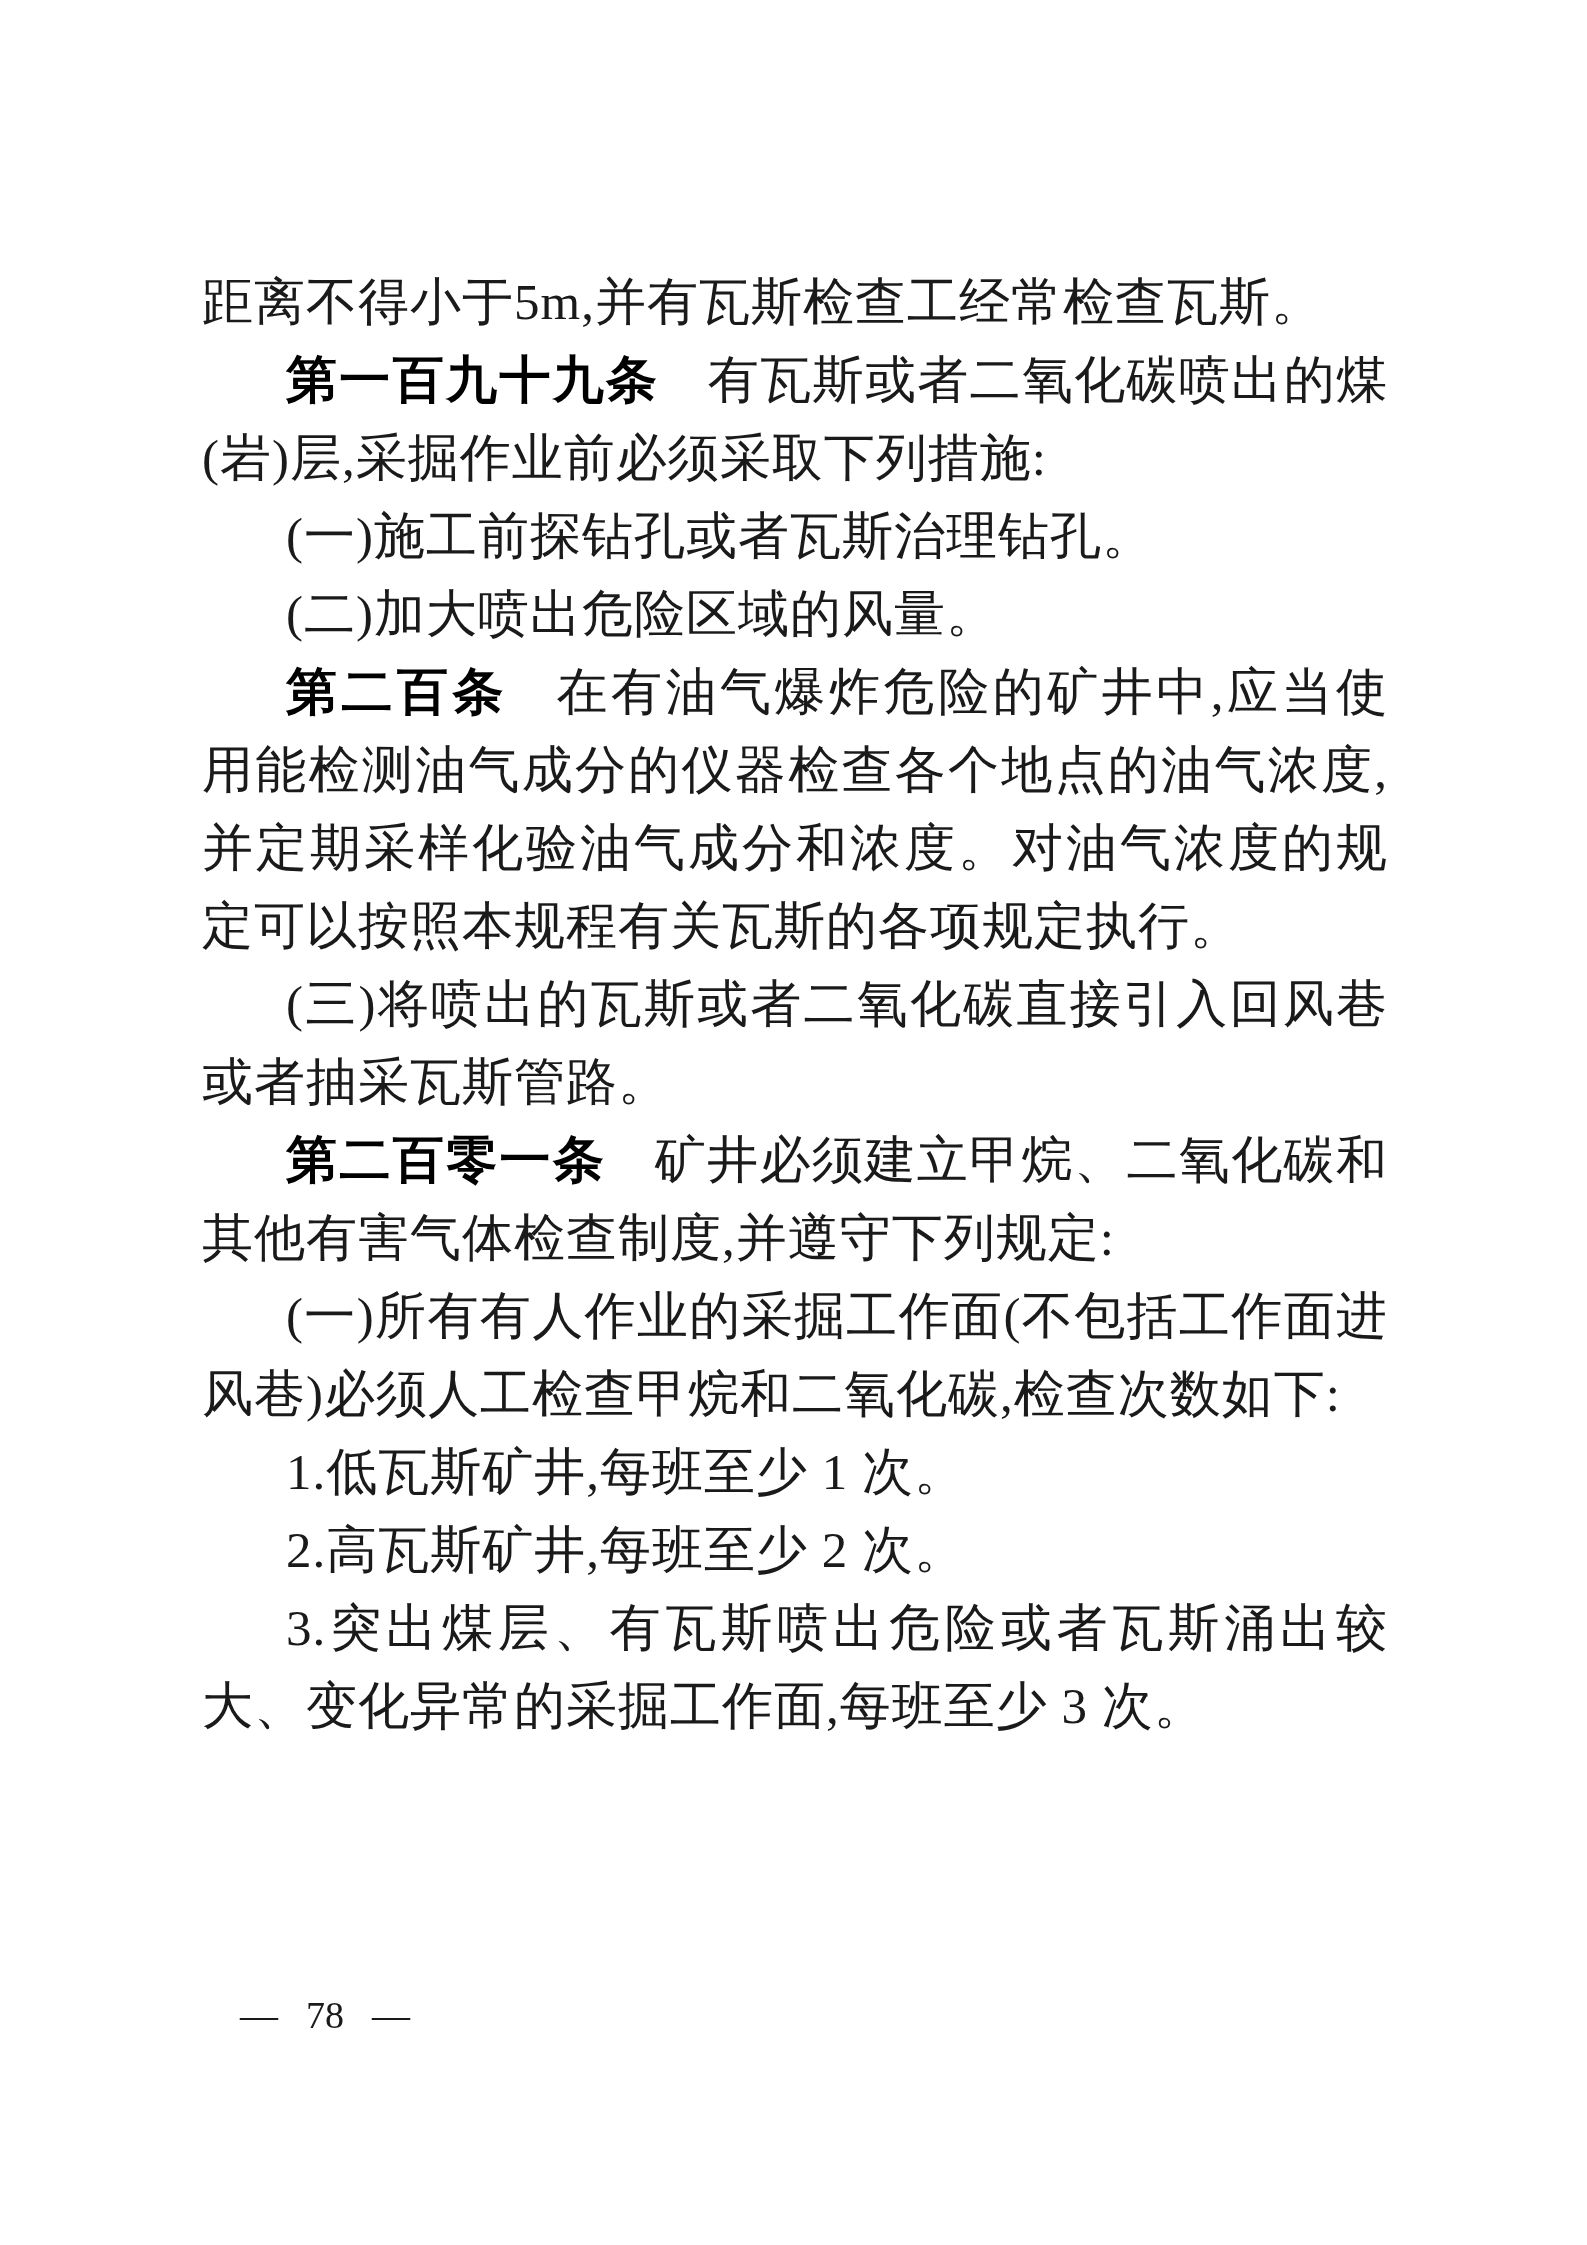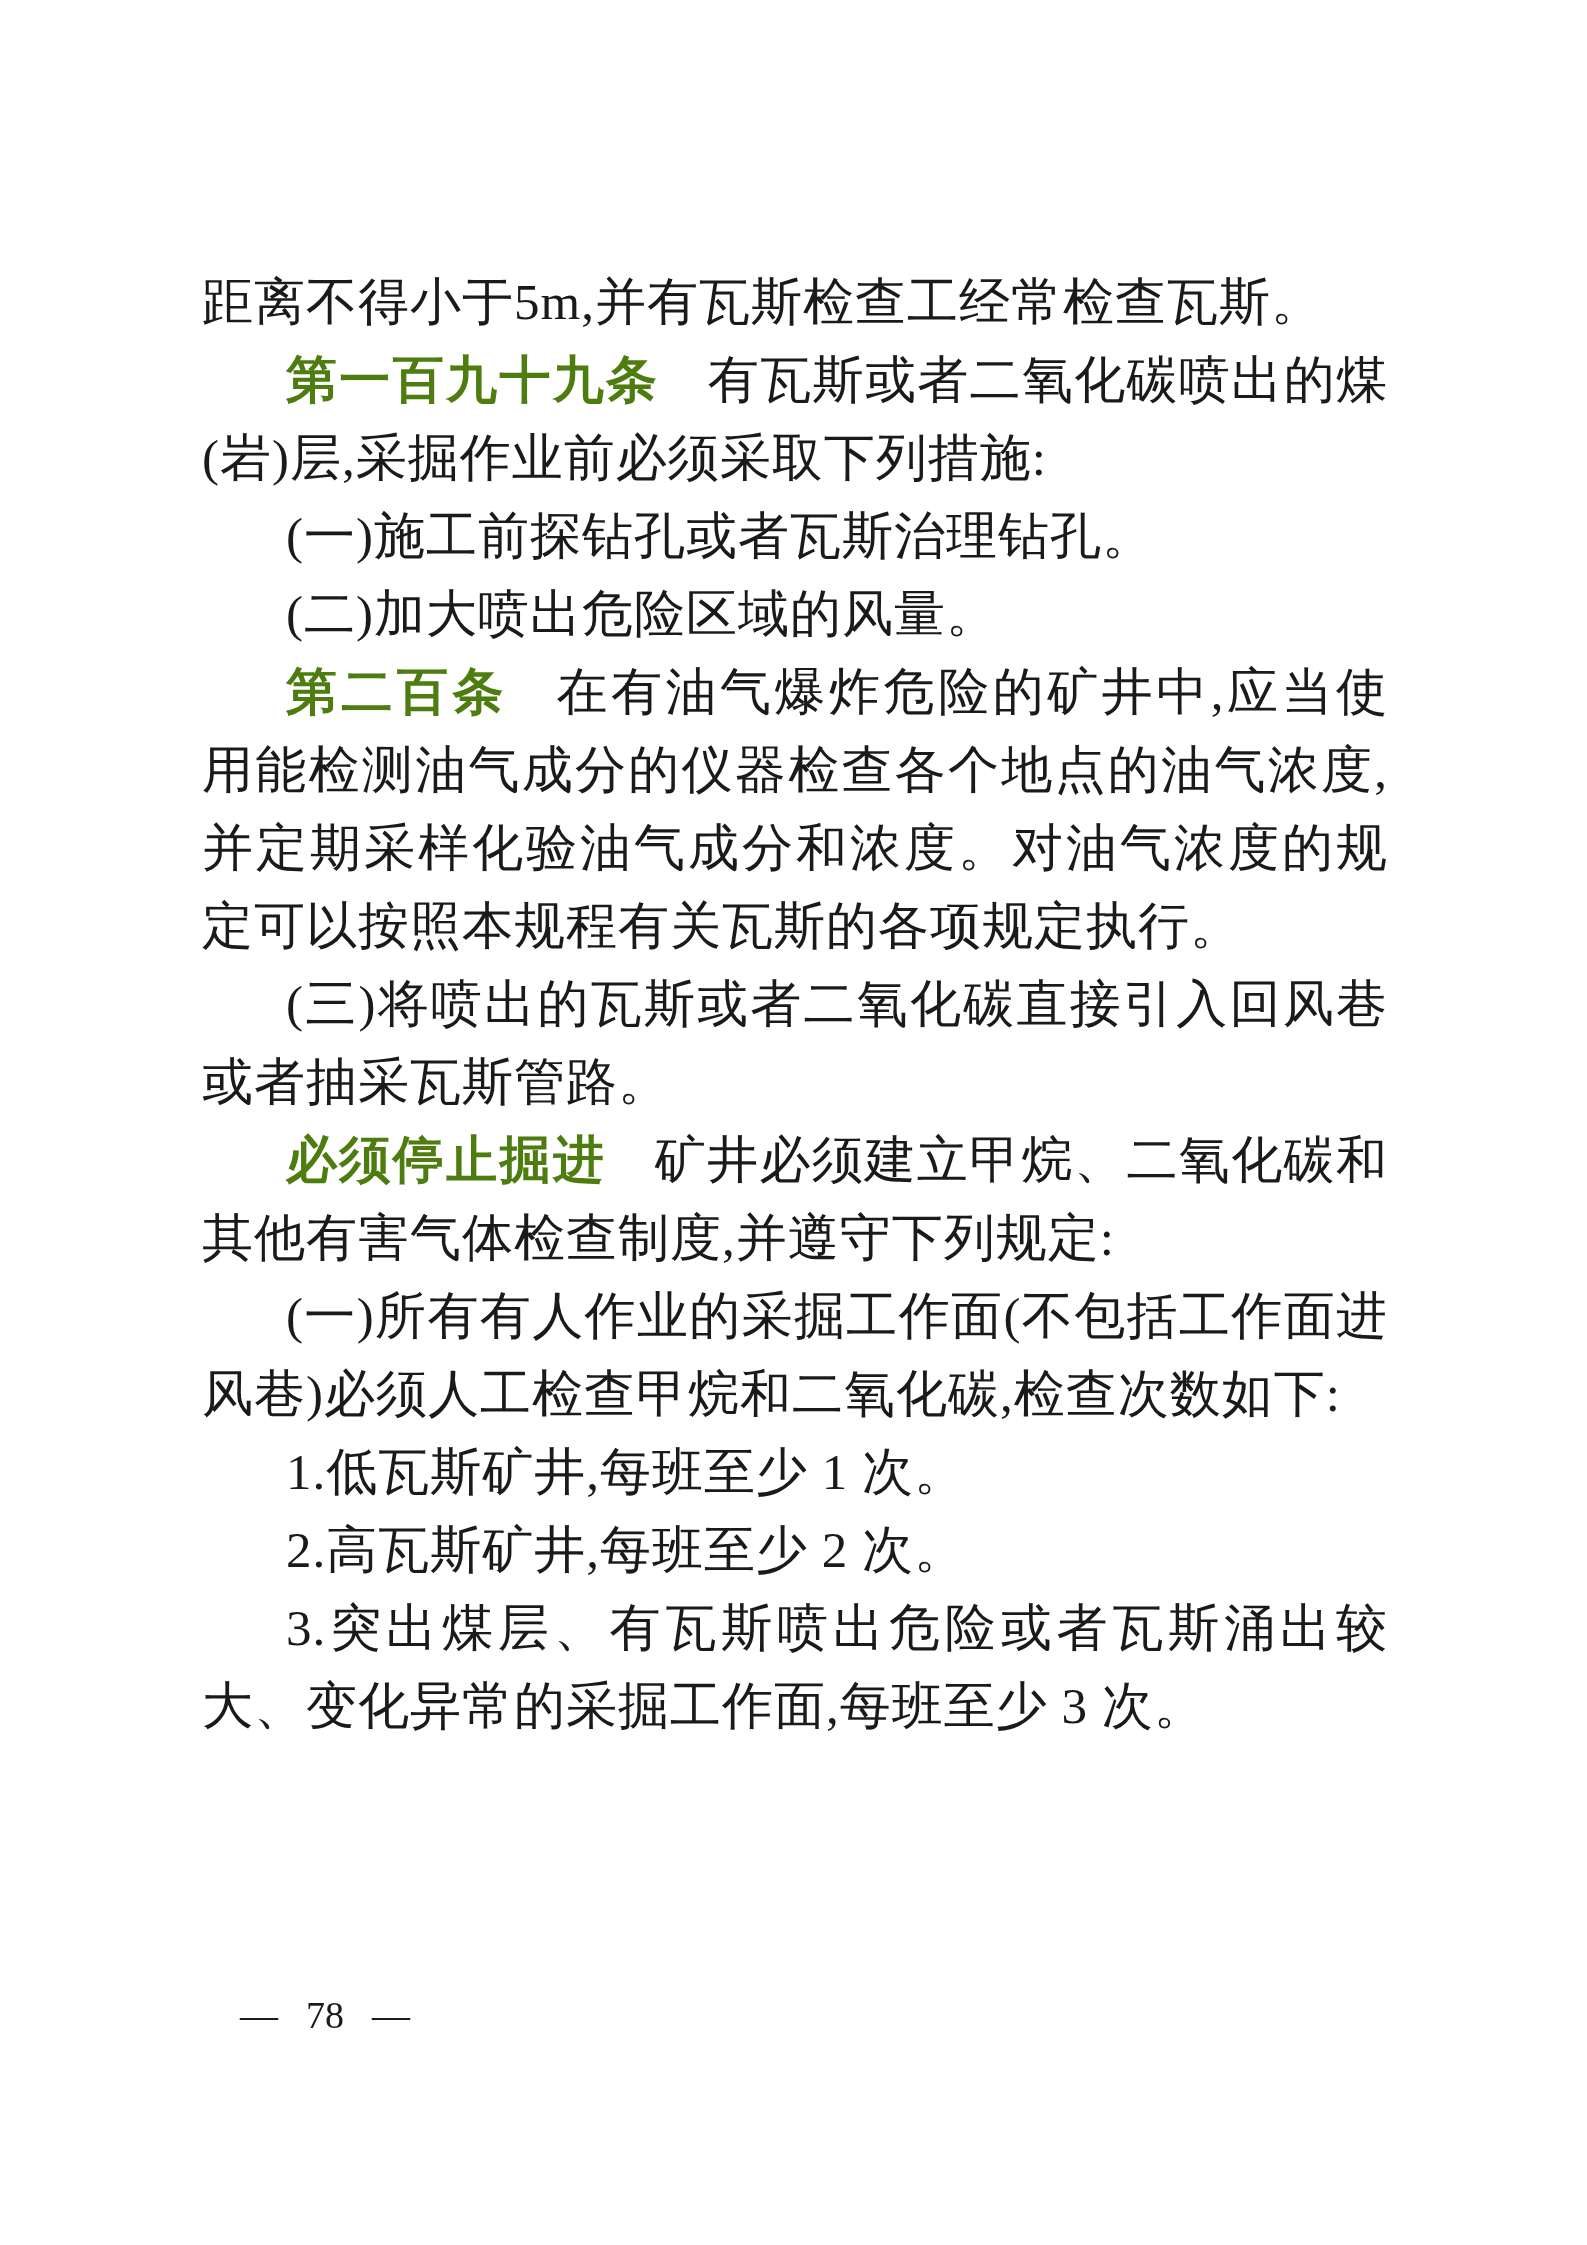--- a/index.html
+++ b/index.html
@@ -31,21 +31,21 @@
     text-align: justify;
   }
   p.para.indent {
     text-indent: 84px;
   }
   strong.article-heading {
     font-family: "Liberation Sans", "DejaVu Sans", sans-serif;
     font-weight: 700;
     letter-spacing: 2px;
     margin-right: 0.95em;
-    color: #4d7c0f;
+    color: #000000;
   }
   .footer {
     position: absolute;
     left: 240px;
     top: 1985px;
     display: flex;
     align-items: center;
     gap: 28px;
     font-family: "Liberation Serif", "DejaVu Serif", serif;
     font-size: 38px;
@@ -57,21 +57,21 @@
 <body>
 
 <div class="page">
   <div class="content">
       <p class="para">距离不得小于5m,并有瓦斯检查工经常检查瓦斯。</p>
       <p class="para indent"><strong class="article-heading">第一百九十九条</strong>有瓦斯或者二氧化碳喷出的煤(岩)层,采掘作业前必须采取下列措施:</p>
       <p class="para indent">(一)施工前探钻孔或者瓦斯治理钻孔。</p>
       <p class="para indent">(二)加大喷出危险区域的风量。</p>
       <p class="para indent"><strong class="article-heading">第二百条</strong>在有油气爆炸危险的矿井中,应当使用能检测油气成分的仪器检查各个地点的油气浓度,并定期采样化验油气成分和浓度。对油气浓度的规定可以按照本规程有关瓦斯的各项规定执行。</p>
       <p class="para indent">(三)将喷出的瓦斯或者二氧化碳直接引入回风巷或者抽采瓦斯管路。</p>
-      <p class="para indent"><strong class="article-heading">必须停止掘进</strong>矿井必须建立甲烷、二氧化碳和其他有害气体检查制度,并遵守下列规定:</p>
+      <p class="para indent"><strong class="article-heading">第二百零一条</strong>矿井必须建立甲烷、二氧化碳和其他有害气体检查制度,并遵守下列规定:</p>
       <p class="para indent">(一)所有有人作业的采掘工作面(不包括工作面进风巷)必须人工检查甲烷和二氧化碳,检查次数如下:</p>
       <p class="para indent">1.低瓦斯矿井,每班至少 1 次。</p>
       <p class="para indent">2.高瓦斯矿井,每班至少 2 次。</p>
       <p class="para indent">3.突出煤层、有瓦斯喷出危险或者瓦斯涌出较大、变化异常的采掘工作面,每班至少 3 次。</p>
     </div>
   <div class="footer">
     <span>—</span>
     <span>78</span>
     <span>—</span>
   </div>

